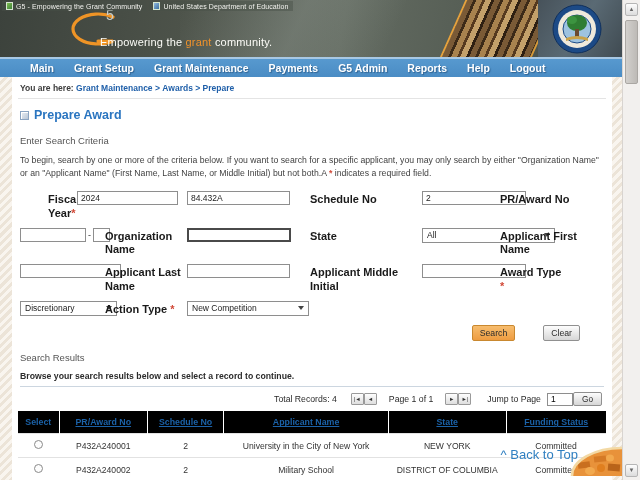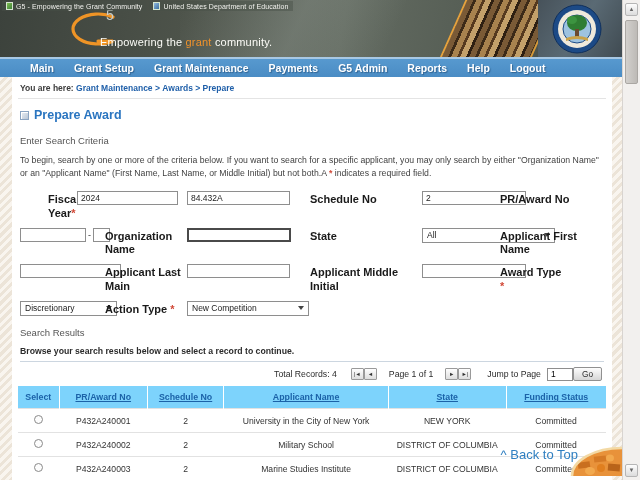--- a/index.html
+++ b/index.html
@@ -87,21 +87,21 @@
   .pg-total { margin-right:14px; }
   .pg-page { margin:0 12px; }
   .pg-jump { margin:0 6px 0 16px; }
   .pg-btn { width:13px; height:12px; border:1px solid #9a9a9a; background:linear-gradient(#fefefe,#dedede);
     font-size:5.5px; color:#333; text-align:center; line-height:11px; cursor:pointer; border-radius:1px; }
   .pg-input { width:26px; height:13px; border:1px solid #8e8e8e; font-size:8.5px; padding:0 3px; }
   .pg-go { padding:1px 8px; font-size:8.3px; }
 
   
   table.results { width:100%; border-collapse:collapse; margin-top:5px; }
-  .results th { background:#7dd3fc; color:#1b62a8; font-size:8.8px; font-weight:bold; padding:6px 2px;
+  .results th { background:#000000; color:#1b62a8; font-size:8.8px; font-weight:bold; padding:6px 2px;
     border-left:1px solid #fff; cursor:pointer; }
   .results th:first-child { border-left:none; cursor:default; }
   .results th .u { text-decoration:underline; }
   .results td { text-align:center; font-size:8.6px; color:#333; padding:6px 2px; border-top:1px solid #e2e2e2; background:#fff; }
   .results tr:first-child td { border-top:none; }
   .radio { width:9px; height:9px; border:1px solid #8a8a8a; border-radius:50%; background:#fdfdfd; display:inline-block; cursor:pointer; }
   .col-select{width:7%} .col-pr{width:15%} .col-sched{width:13%} .col-app{width:28%} .col-state{width:20%} .col-fund{width:17%}
 
   .backtotop { position:absolute; right:62px; bottom:18px; color:#2f7fc1; font-size:13px; cursor:pointer; }
   .corner { position:absolute; right:18px; bottom:0; z-index:5; }
@@ -200,21 +200,21 @@
       <div class="flabel">State</div>
       <div>
         <div class="fakesel" style="width:133px">
           <span>All</span>
           <span class="chev"></span>
         </div>
       </div>
 
       <div class="flabel">Applicant First Name</div>
       <div><input class="tbox" style="width: 101px;" value=""></div>
-      <div class="flabel">Applicant Last Main</div>
+      <div class="flabel">Applicant Last Name</div>
       <div><input class="tbox" style="width: 103px;" value=""></div>
       <div class="flabel">Applicant Middle Initial</div>
       <div><input class="tbox" style="width: 104px;" value=""></div>
 
       <div class="flabel"><span>Award Type</span><br><span class="req">*</span></div>
       <div>
         <div class="fakesel" style="width:97px">
           <span>Discretionary</span>
           <span class="chev"></span>
         </div>
@@ -223,20 +223,24 @@
       <div>
         <div class="fakesel" style="width:122px">
           <span>New Competition</span>
           <span class="chev"></span>
         </div>
       </div>
       <div></div>
       <div></div>
     </div>
 
+    <div class="actionrow">
+      <button class="btn btn-orange">Search</button>
+      <button class="btn btn-gray">Clear</button>
+    </div>
 
     <div class="results-heading">Search Results</div>
     <div class="browse">Browse your search results below and select a record to continue.</div>
 
     <div class="pagebar">
       <span class="pg-text pg-total">Total Records: 4</span>
       <span class="pg-btn">|◄</span>
       <span class="pg-btn">◄</span>
       <span class="pg-text pg-page">Page 1 of 1</span>
       <span class="pg-btn">►</span>

